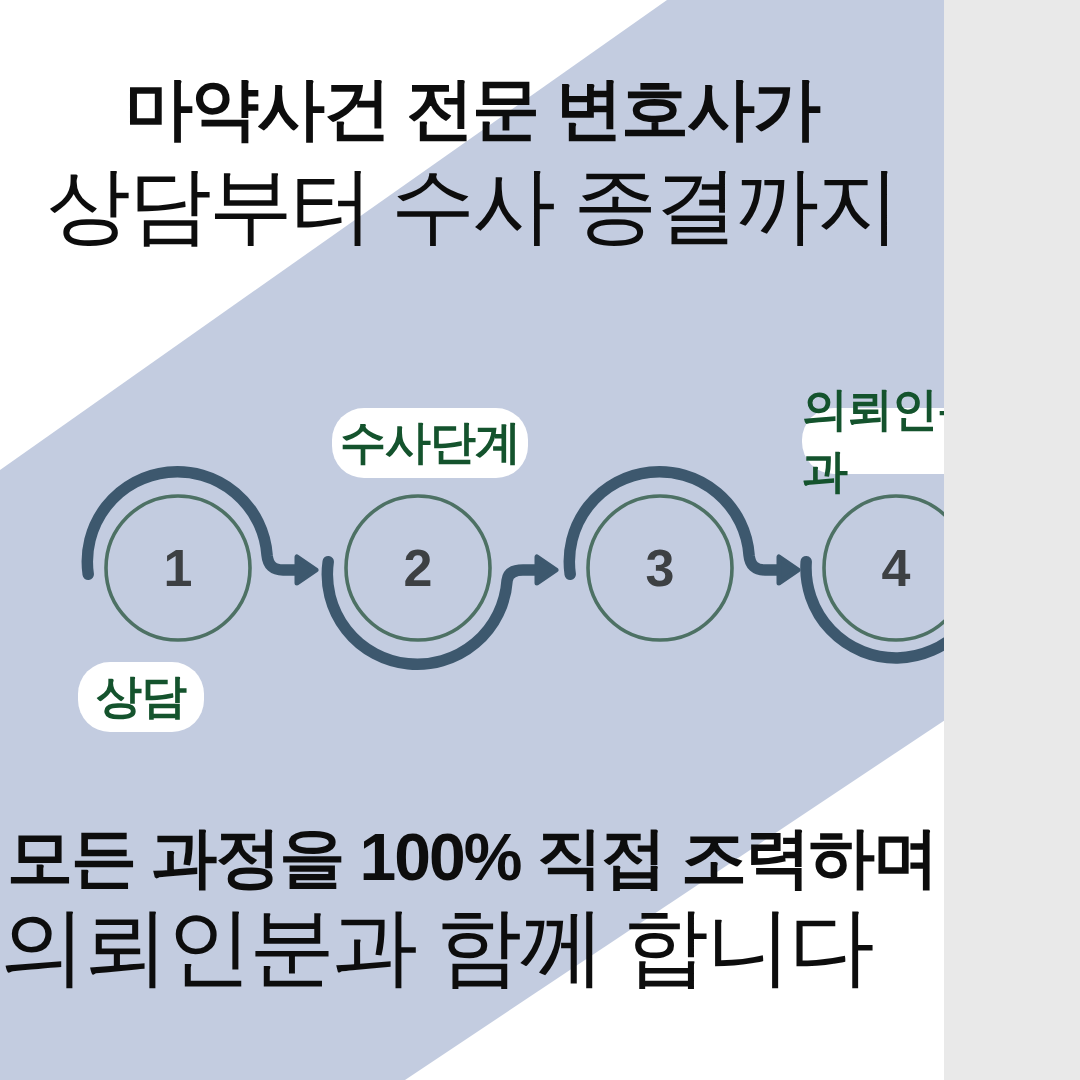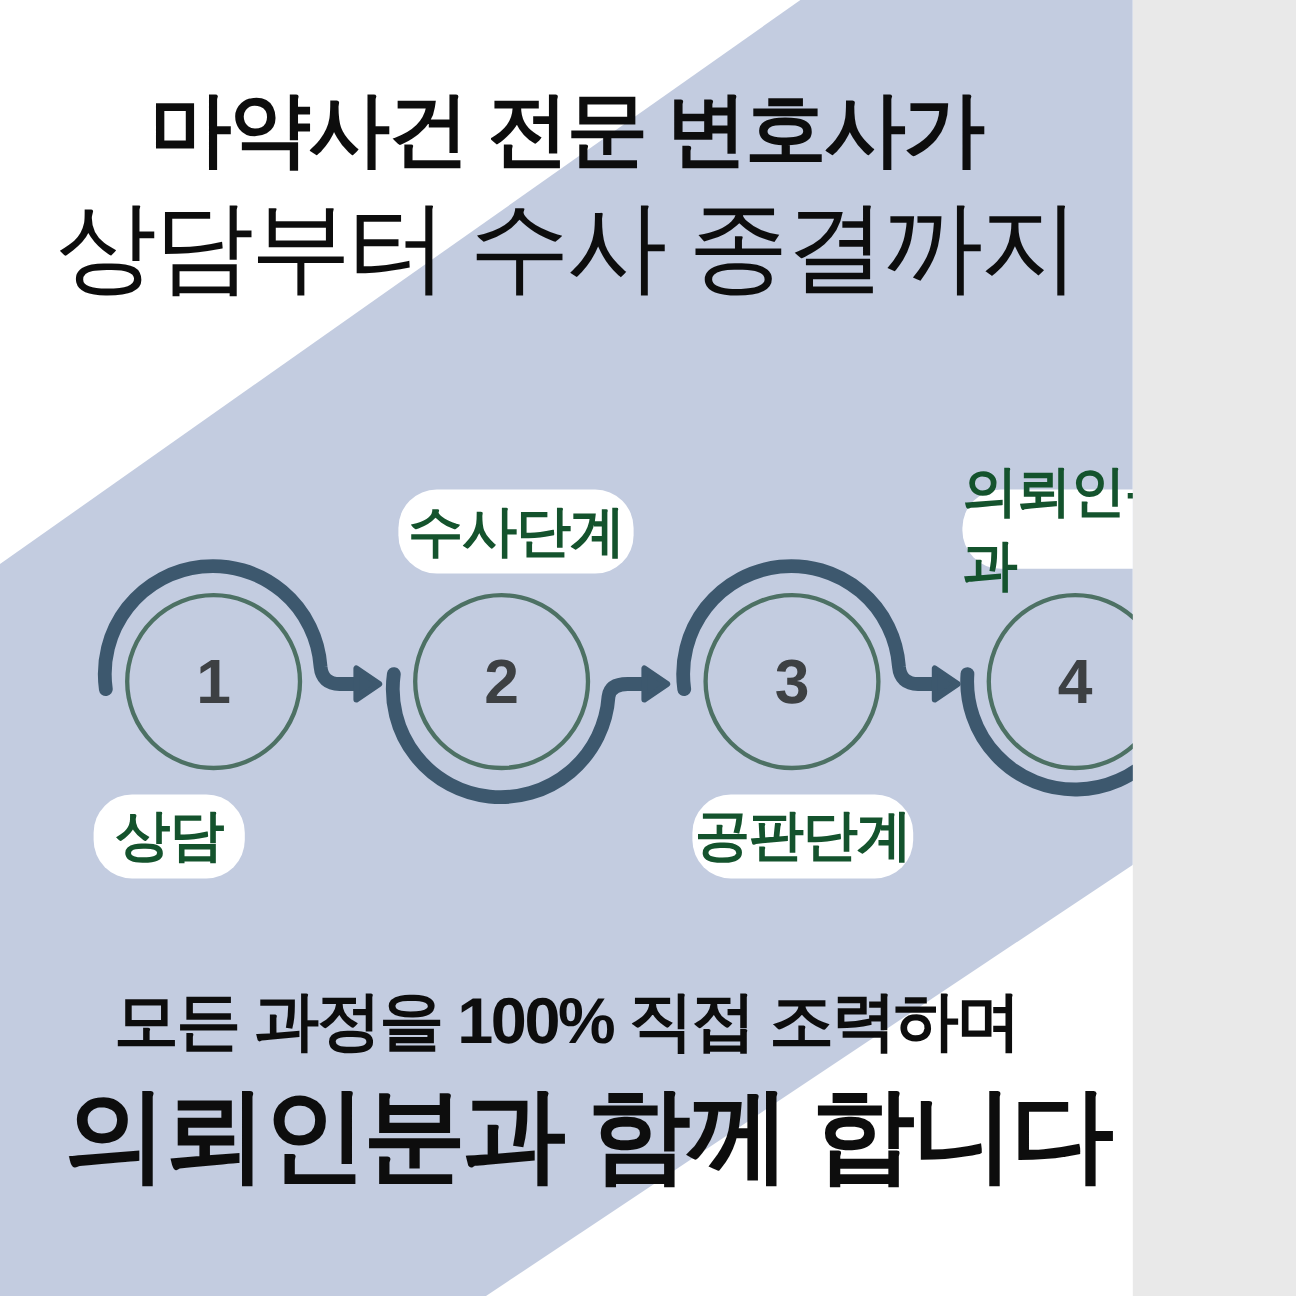--- a/index.html
+++ b/index.html
@@ -24,25 +24,25 @@
     position: absolute; left: 0; right: 0; top: 74px;
     font-size: 68px; font-weight: 800; letter-spacing: -2px; line-height: 1;
   }
   .title-line2 {
     position: absolute; left: 0; right: 0; top: 163px;
     font-size: 84px; font-weight: 400; letter-spacing: -3px; line-height: 1;
   }
   
   .footer-line1 {
     position: absolute; left: 0; right: 0; top: 824px; text-align: center;
-    font-size: 54px; font-weight: 800; letter-spacing: -2px; line-height: 1; color: #0d0d0d;
+    font-size: 66px; font-weight: 800; letter-spacing: -2px; line-height: 1; color: #0d0d0d;
   }
   .footer-line2 {
-    position: absolute; left: 0; right: 0; top: 903px; text-align: center;
-    font-size: 86px; font-weight: 700; letter-spacing: -3px; line-height: 1; color: #0d0d0d; padding-left: 35px;
+    position: absolute; left: 0; right: 0; top: 903px; text-align: left;
+    font-size: 86px; font-weight: 400; letter-spacing: -3px; line-height: 1; color: #0d0d0d;
   }
   
   .flow-svg { position: absolute; left: 0; top: 0; width: 1080px; height: 1080px; }
   .thin-circle { fill: none; stroke: #4d7164; stroke-width: 3.6px; }
   .thick-arc { fill: none; stroke: #3d586e; stroke-width: 11.5px; stroke-linecap: round; }
   .arrow-head { fill: #3d586e; stroke: #3d586e; stroke-width: 5px; stroke-linejoin: round; }
   .step-number {
     fill: #3d4043; font-size: 52px; font-weight: 800;
     font-family: "Liberation Sans", "DejaVu Sans", sans-serif;
     text-anchor: middle;
@@ -101,23 +101,20 @@
       <text class="step-number" x="896" y="586">4</text>
     </g>
   </svg>
 
   <div class="pill pill-step1">
     <span>상담</span>
   </div>
   <div class="pill pill-step2">
     <span>수사단계</span>
   </div>
-  <div class="pill pill-step3">
-    <span>공판단계</span>
-  </div>
   <div class="pill pill-step4">
     <span>의뢰인분과</span>
   </div>
 
   <div class="footer-line1">모든 과정을 100% 직접 조력하며</div>
   <div class="footer-line2">의뢰인분과 함께 합니다</div>
 
 </div>
 
 </body></html>

